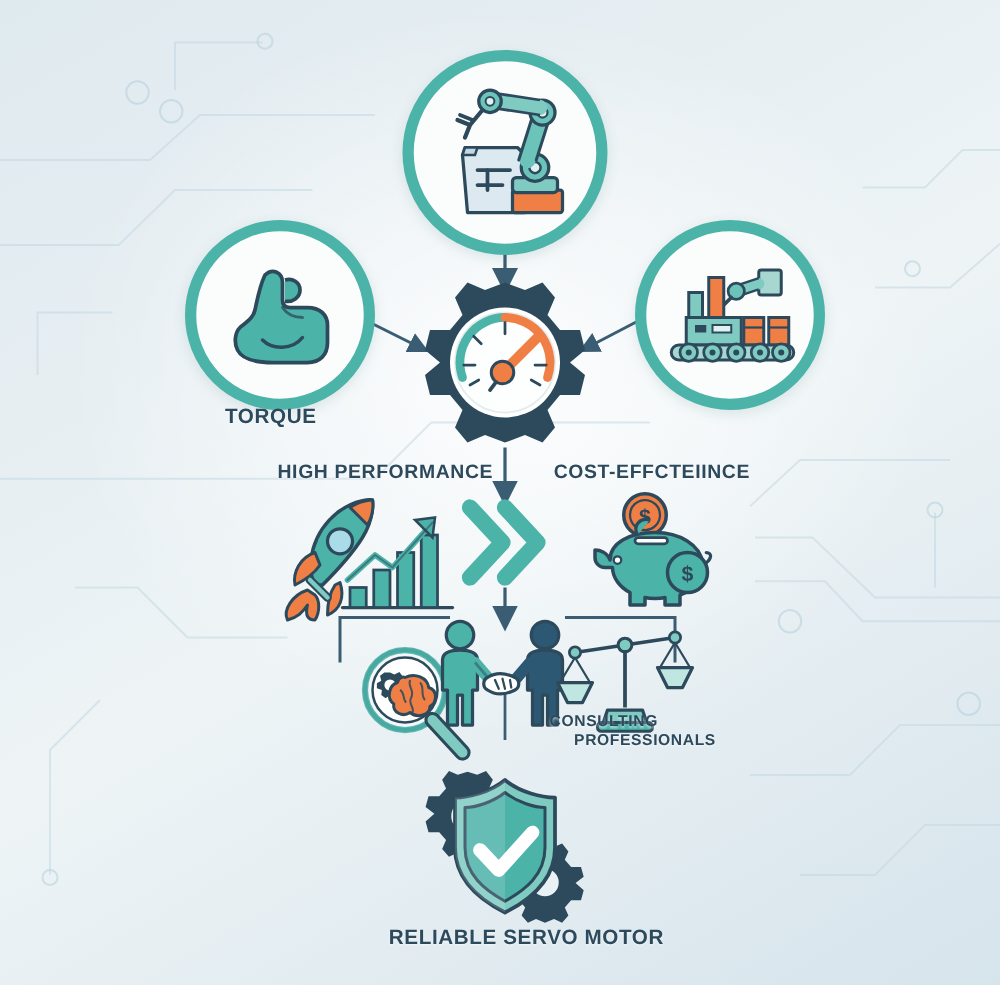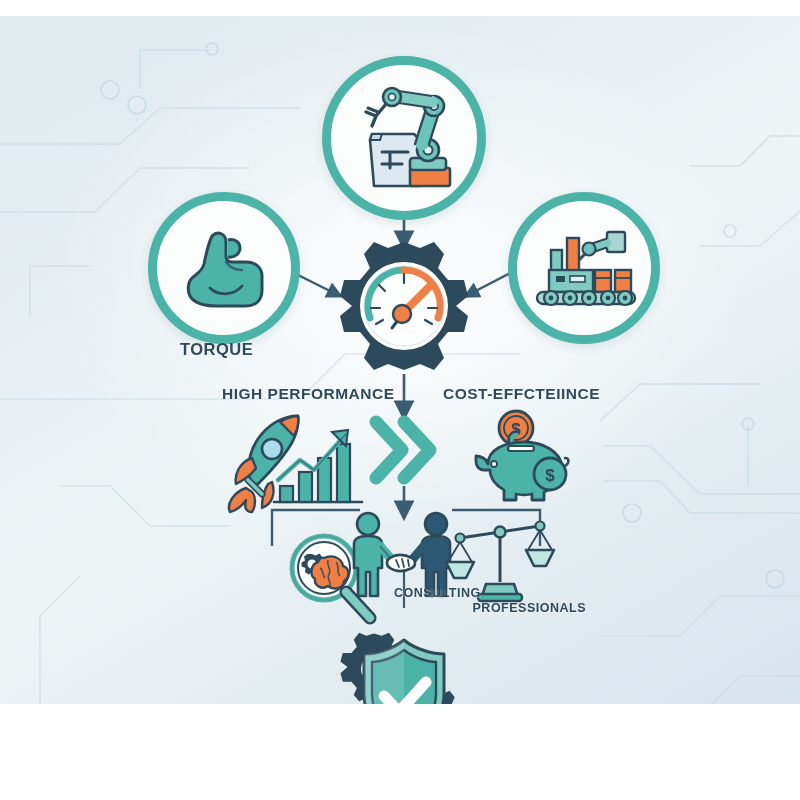--- a/index.html
+++ b/index.html
@@ -3,27 +3,26 @@
 <meta charset="utf-8">
 <style>
   html, body {
     margin: 0;
     padding: 0;
     background: #ffffff;
   }
   #infographic {
     position: relative;
     width: 800px;
-    height: 688px;
+    height: 788px;
     overflow: hidden;
     font-family: "Liberation Sans", sans-serif;
     background:
       radial-gradient(ellipse 70% 60% at 50% 38%, rgba(255,255,255,0.85) 0%, rgba(255,255,255,0.0) 62%),
       linear-gradient(150deg, #dfeaef 0%, #e6eef2 28%, #eef4f6 52%, #e1ebf0 78%, #d6e4ec 100%);
-    margin-top: 16px;
   }
   .bg-circuit {
     position: absolute;
     inset: 0;
     pointer-events: none;
   }
   .label {
     position: absolute;
     color: #2d4a5c;
     font-weight: 600;
@@ -363,22 +362,22 @@
       <circle cx="12" cy="26" r="4.5" fill="#7fcbc2" stroke="#2d4a5c" stroke-width="2.2"></circle>
       <path d="M12 30 L0 50 M12 30 L24 50" stroke="#2d4a5c" stroke-width="1.8"></path>
       <path d="M-2 50 L26 50 L18 66 L6 66 Z" fill="#bfe6e0" stroke="#2d4a5c" stroke-width="2.6" stroke-linejoin="round"></path>
 
       <circle cx="92" cy="14" r="4.5" fill="#7fcbc2" stroke="#2d4a5c" stroke-width="2.2"></circle>
       <path d="M92 18 L80 38 M92 18 L104 38" stroke="#2d4a5c" stroke-width="1.8"></path>
       <path d="M78 38 L106 38 L98 54 L86 54 Z" fill="#bfe6e0" stroke="#2d4a5c" stroke-width="2.6" stroke-linejoin="round"></path>
     </svg>
   </div>
 
-  <div class="label label-sm" style="left:394px; top:570px; width:130px; text-align:left;">CONSULTING</div>
-  <div class="label label-sm" style="left:418px; top:585px; width:140px; text-align:right;padding-left:28px;">PROFESSIONALS</div>
+  <div class="label label-sm" style="left:418px; top:570px; width:130px; text-align:center;">CONSULTING</div>
+  <div class="label label-sm" style="left:418px; top:585px; width:140px; text-align:center;padding-left:28px;">PROFESSIONALS</div>
 
   <div class="icon-wrap" style="left:326px; top:608px; width:156px; height:130px;">
     <svg width="156" height="130" viewBox="0 0 156 130">
 
       <g transform="translate(48,36)">
         <path d="M0 -34 L10 -31 L19 -35 L26 -26 L22 -17 L29 -9 L40 -9 L43 2
                  L34 9 L43 17 L40 28 L29 28 L22 36 L26 45 L19 53 L10 49
                  L0 53 L-10 49 L-19 53 L-26 45 L-22 36 L-29 28 L-40 28
                  L-43 17 L-34 9 L-43 2 L-40 -9 L-29 -9 L-22 -17 L-26 -26
                  L-19 -35 L-10 -31 Z" fill="#2d4a5c" transform="scale(0.78)"></path>
@@ -399,14 +398,15 @@
                C108 30 90 26 78 16 Z" fill="#7fcbc2" stroke="#2d4a5c" stroke-width="3" stroke-linejoin="round"></path>
       <path d="M78 26 C68 34 54 38 46 38 L46 70
                C46 92 62 104 78 113 C94 104 110 92 110 70 L110 38
                C102 38 88 34 78 26 Z" fill="#4cb3a9" stroke="#2d4a5c" stroke-width="2.4" stroke-linejoin="round"></path>
       <path d="M78 16 C66 26 48 30 38 30 L38 70 C38 96 58 112 78 122 Z" fill="#ffffff" opacity="0.14"></path>
 
       <path d="M58 72 L73 88 L100 58" fill="none" stroke="#ffffff" stroke-width="11" stroke-linecap="round" stroke-linejoin="round"></path>
     </svg>
   </div>
 
+  <div class="label label-lg" style="left:311px; top:741px;">RELIABLE SERVO MOTOR</div>
 
 </div>
 
 </body></html>

